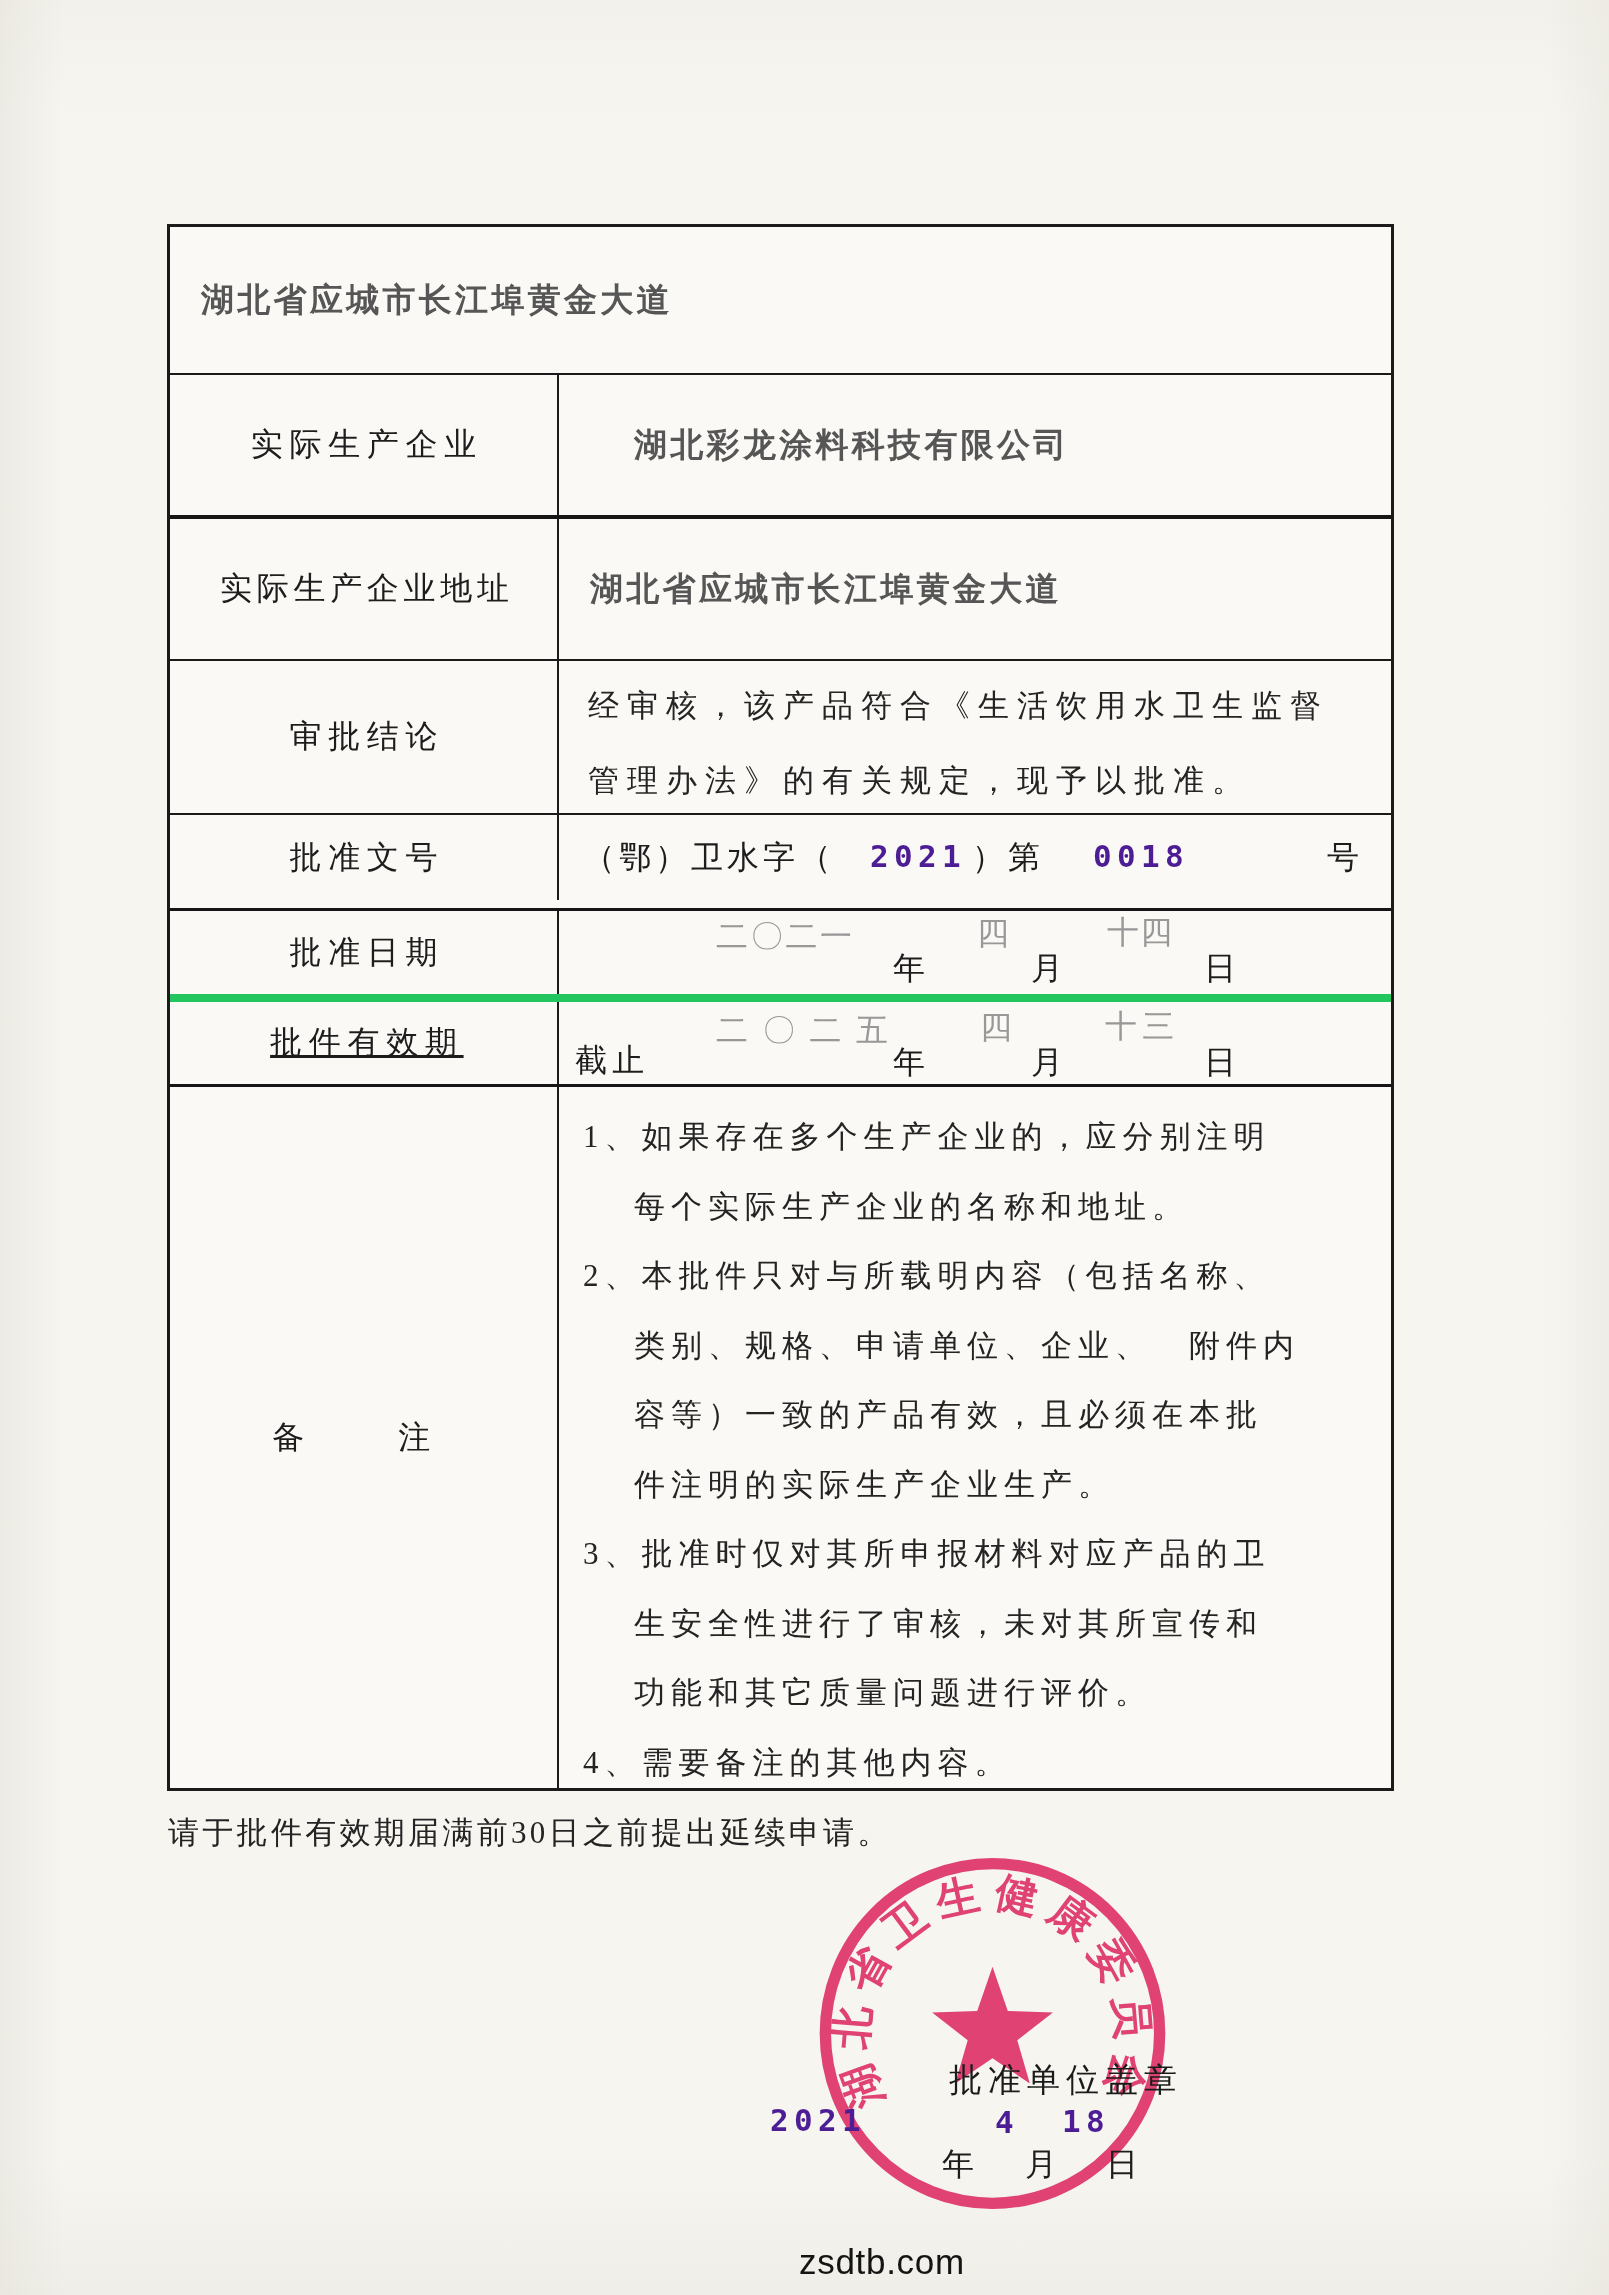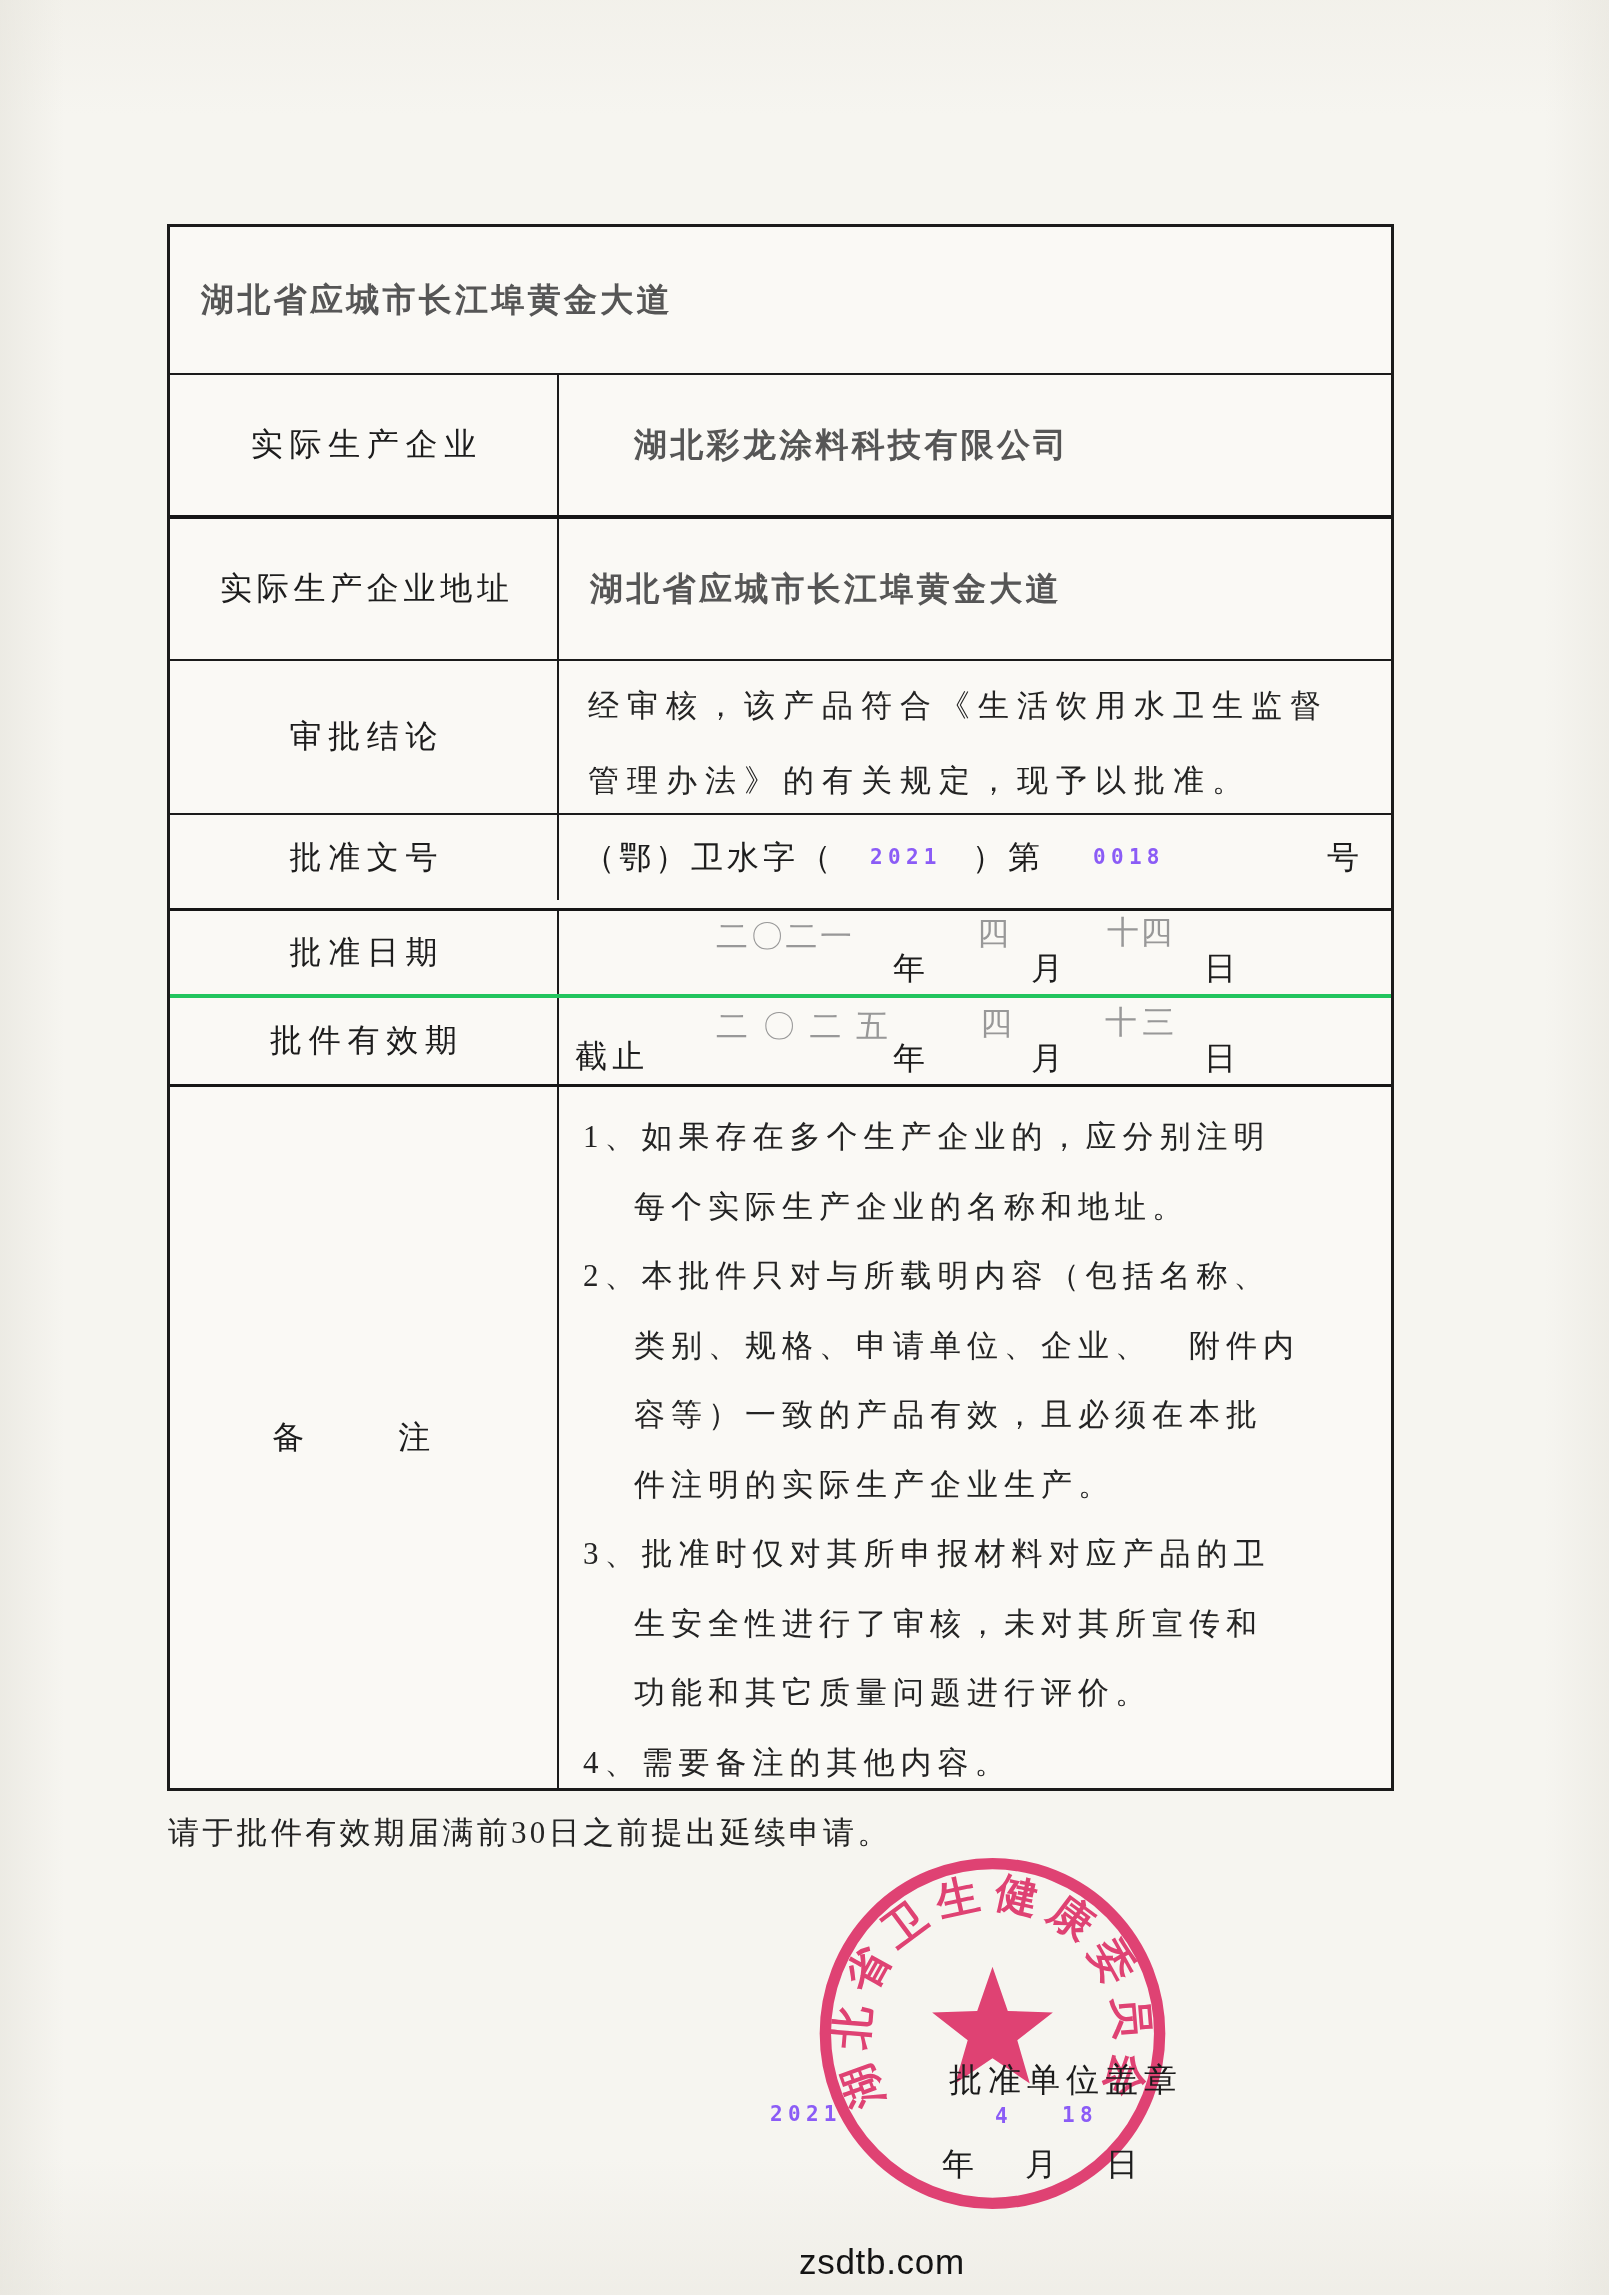--- a/index.html
+++ b/index.html
@@ -19,21 +19,21 @@
   
   .form-table{
     position:absolute;left:167px;top:224px;width:1227px;
     border:3.3px solid #1b1b1b;background:#faf9f5;
     box-sizing:border-box;
   }
   .row{display:flex;box-sizing:border-box;border-top:2.7px solid #1b1b1b;}
   .row.first{border-top:none;}
   .row.t7{border-top:4.7px solid #161616;}
   .row.t5{border-top:3.3px solid #161616;}
-  .row.t6{border-top:4px solid #22c55e;}
+  .row.t6{border-top:8px solid #22c55e;text-decoration:underline;}
   .r1{height:146px;} .r2{height:142px;gap:44px;} .r3{height:144px;} .r4{height:154px;}
   .r5{height:87px;} .r6{height:86px;margin-top:8px;} .r7{height:90px;} .r8{height:704px;}
   .label-cell{
     width:389px;min-width:389px;border-right:2.7px solid #1b1b1b;
     display:flex;align-items:center;justify-content:center;
     font-size:32px;letter-spacing:6.7px;color:#1d1d1d;text-indent:6.7px;
     box-sizing:border-box;
   }
   .label-cell.tight{letter-spacing:4.7px;}
   .label-cell.wide{letter-spacing:31px;}
@@ -42,21 +42,21 @@
     position:absolute;left:31px;top:50%;transform:translateY(-50%);
     font-family:"Liberation Sans", sans-serif;font-weight:bold;
     font-size:33px;letter-spacing:3.3px;color:#565656;white-space:nowrap;
   }
   .conc-line{position:absolute;left:29px;font-size:31px;letter-spacing:8px;color:#242424;white-space:nowrap;}
   .conc-1{top:24px;} .conc-2{top:99px;}
   .abs{position:absolute;white-space:nowrap;}
   .blk{font-size:32px;color:#1d1d1d;}
   .gray-num{
     font-family:"DejaVu Sans Mono", monospace;
-    font-size:21px;color:#8b5cf6;letter-spacing:5.3px;font-weight:bold;
+    font-size:31px;color:#4c1d95;letter-spacing:5.3px;font-weight:bold;
   }
   .gray-cn{font-size:32px;color:#989898;letter-spacing:4px;}
   .remark-line{position:absolute;font-size:31px;letter-spacing:6px;color:#242424;white-space:nowrap;}
   
   .renewal{position:absolute;left:168px;top:1812px;font-size:31px;letter-spacing:3.3px;color:#242424;white-space:nowrap;}
   .stamp-wrap{position:absolute;left:816px;top:1857px;width:353px;height:353px;}
   .seal-caption{position:absolute;left:949px;top:2058px;font-size:33px;letter-spacing:6px;color:#1b1b1b;z-index:6;white-space:nowrap;}
   .d-year{position:absolute;left:770px;top:2102px;z-index:6;}
   .d-month{position:absolute;left:995px;top:2104px;z-index:6;}
   .d-day{position:absolute;left:1062px;top:2103px;z-index:6;}

